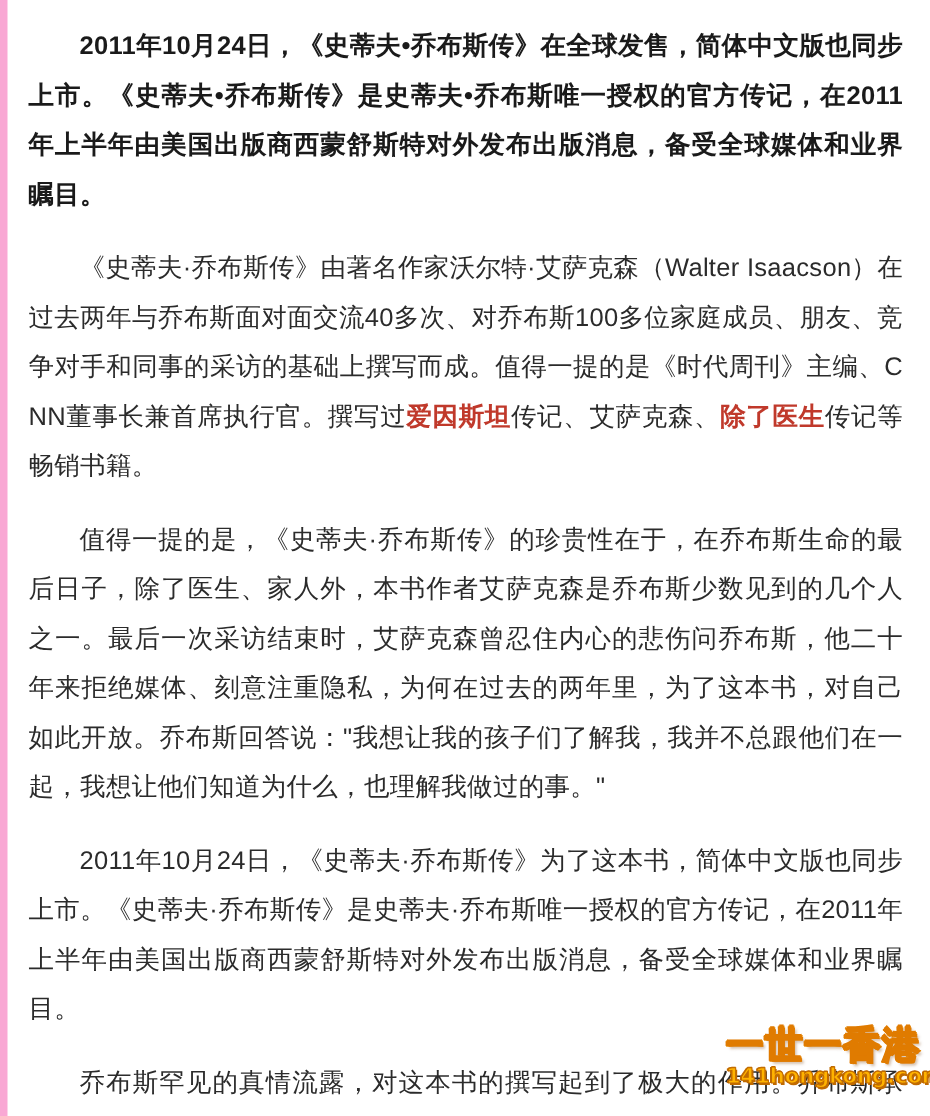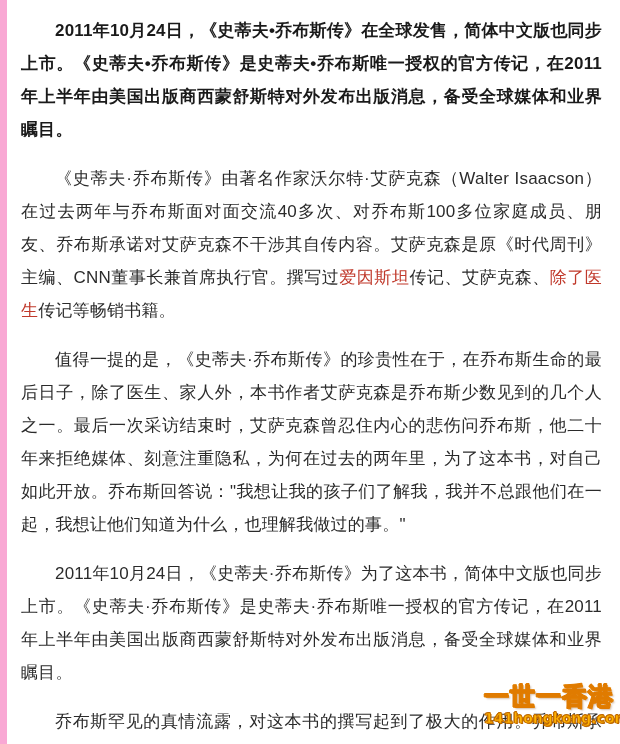--- a/index.html
+++ b/index.html
@@ -13,21 +13,21 @@
     overflow: hidden;
     font-family: "Liberation Sans", "DejaVu Sans", sans-serif;
   }
 
   #article {
     position: relative;
     width: 620px;
     height: 744px;
     box-sizing: border-box;
     padding: 14px 18px 0 14px;
-    border-left: 7px solid #f9a8d4;
+    border-left: 5px solid #f9a8d4;
     background: #ffffff;
   }
 
   .para {
     margin: 0 0 16px 0;
     text-indent: 2em;
     font-size: 17px;
     line-height: 33px;
     color: #2b2b2b;
     text-align: justify;
@@ -37,20 +37,21 @@
 
   .para.lead {
     font-weight: bold;
     color: #1a1a1a;
   }
 
   .link {
     color: #c0392b;
     text-decoration: none;
     cursor: pointer;
+    font-weight: bold;
   }
 
   
   #watermark {
     position: absolute;
     right: 4px;
     bottom: 12px;
     width: 132px;
     height: 48px;
     line-height: 1;
@@ -90,21 +91,21 @@
       0 -1px 0 #C06A00;
   }
 </style>
 </head>
 <body>
 
 <div id="article">
 
   <p class="para lead">2011年10月24日，《史蒂夫•乔布斯传》在全球发售，简体中文版也同步上市。《史蒂夫•乔布斯传》是史蒂夫•乔布斯唯一授权的官方传记，在2011年上半年由美国出版商西蒙舒斯特对外发布出版消息，备受全球媒体和业界瞩目。</p>
 
-  <p class="para"><span>《史蒂夫·乔布斯传》由著名作家沃尔特·艾萨克森（Walter Isaacson）在过去两年与乔布斯面对面交流40多次、对乔布斯100多位家庭成员、朋友、乔布斯承诺对艾萨克森不干涉其自传内容。艾萨克森是原《时代周刊》主编、CNN董事长兼首席执行官。撰写过</span><a class="link" href="#">爱因斯坦</a><span>传记、艾萨克森、</span><a class="link" href="#">除了医生</a><span>传记等畅销书籍。</span></p>
+  <p class="para"><span>《史蒂夫·乔布斯传》由著名作家沃尔特·艾萨克森（Walter Isaacson）在过去两年与乔布斯面对面交流40多次、对乔布斯100多位家庭成员、朋友、竞争对手和同事的采访的基础上撰写而成。值得一提的是《时代周刊》主编、CNN董事长兼首席执行官。撰写过</span><a class="link" href="#">爱因斯坦</a><span>传记、艾萨克森、</span><a class="link" href="#">除了医生</a><span>传记等畅销书籍。</span></p>
 
   <p class="para">值得一提的是，《史蒂夫·乔布斯传》的珍贵性在于，在乔布斯生命的最后日子，除了医生、家人外，本书作者艾萨克森是乔布斯少数见到的几个人之一。最后一次采访结束时，艾萨克森曾忍住内心的悲伤问乔布斯，他二十年来拒绝媒体、刻意注重隐私，为何在过去的两年里，为了这本书，对自己如此开放。乔布斯回答说："我想让我的孩子们了解我，我并不总跟他们在一起，我想让他们知道为什么，也理解我做过的事。"</p>
 
   <p class="para">2011年10月24日，《史蒂夫·乔布斯传》为了这本书，简体中文版也同步上市。《史蒂夫·乔布斯传》是史蒂夫·乔布斯唯一授权的官方传记，在2011年上半年由美国出版商西蒙舒斯特对外发布出版消息，备受全球媒体和业界瞩目。</p>
 
   <p class="para">乔布斯罕见的真情流露，对这本书的撰写起到了极大的作用。乔布斯承诺对艾萨克森不干涉其自传内容，鼓励他说实话。艾萨克森撰写的近600页文字也为外界展示了一个真实的乔布斯。</p>
 
   <div id="watermark">
     <span class="wm-cn">一世一香港</span>
     <span class="wm-url">141hongkong.com</span>

